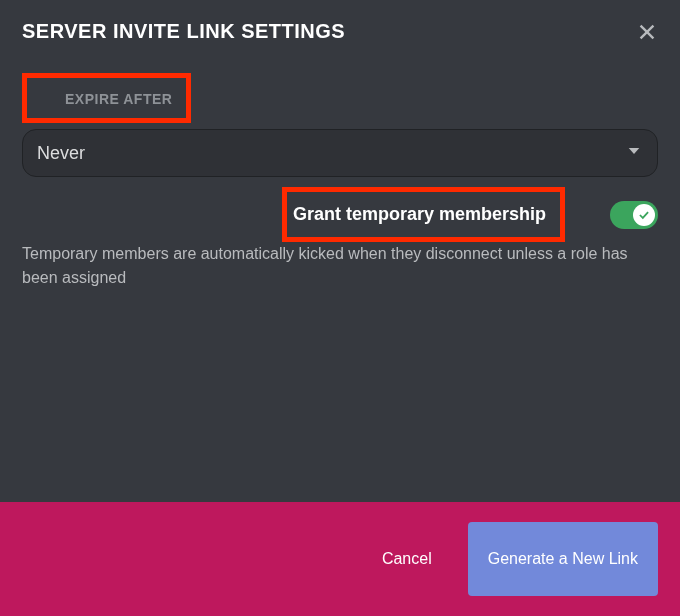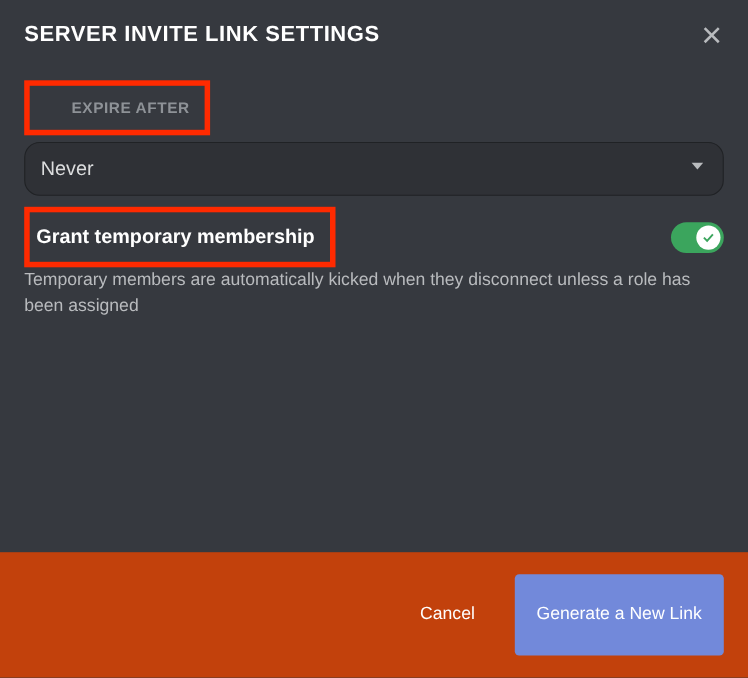--- a/index.html
+++ b/index.html
@@ -79,21 +79,21 @@
       color: #dcddde;
       font-size: 18px;
     }
     .chevron-icon svg {
       width: 18px;
       height: 18px;
       fill: #b9bbbe;
     }
     .toggle-row {
       display: flex;
-      justify-content: space-between;
+      justify-content: flex-end;
       align-items: center;
       margin-top: 10px;
       gap: 45px;
     }
     .toggle-label-wrap {
       border: 5px solid #ff2a00;
       display: inline-block;
       padding: 12px 14px 12px 6px;
     }
     .toggle-label {
@@ -132,21 +132,21 @@
     .description {
       color: #b9bbbe;
       font-size: 16px;
       line-height: 1.5;
     }
     .footer {
       position: absolute;
       bottom: 0;
       left: 0;
       right: 0;
-      background: #c2410c;
+      background: #be185d;
       padding: 20px 22px;
       display: flex;
       justify-content: flex-end;
       align-items: center;
       gap: 20px;
     }
     .btn-cancel {
       color: #ffffff;
       font-size: 16px;
       font-weight: 500;

